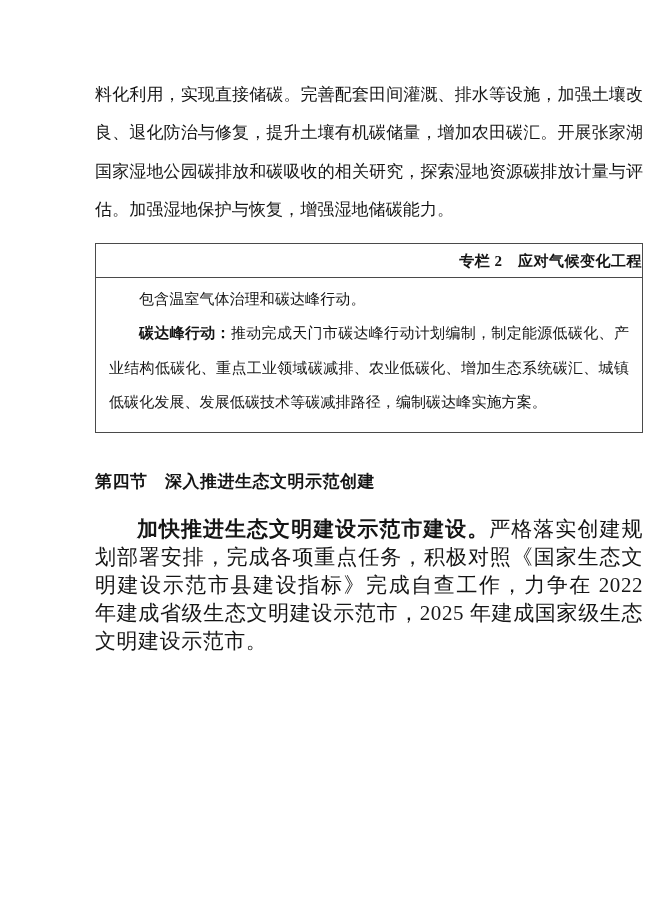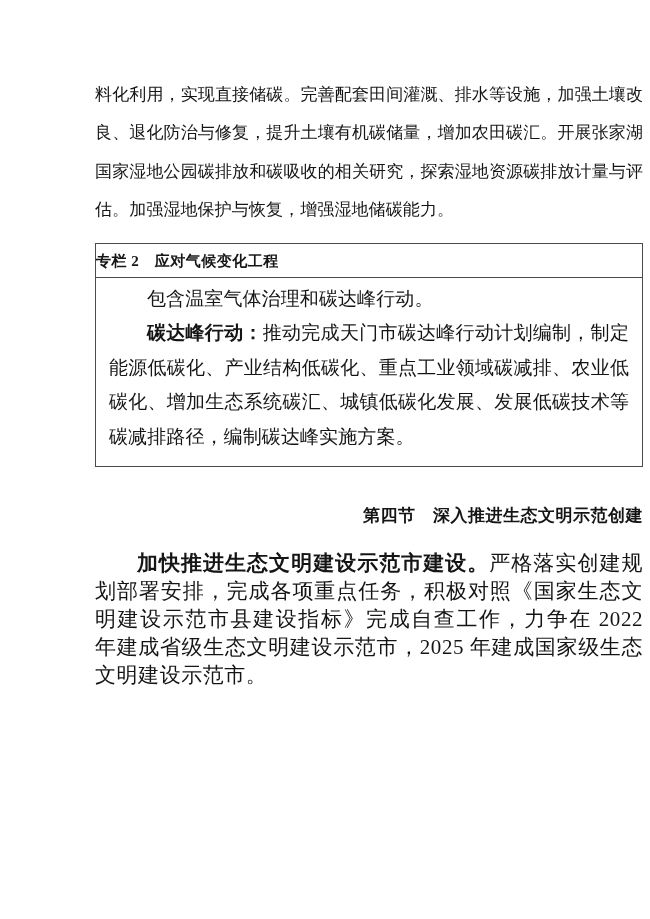--- a/index.html
+++ b/index.html
@@ -32,45 +32,45 @@
     text-align: justify;
     letter-spacing: 0.1px;
     margin: 0;
   }
   .callout-box {
     margin-top: 13px;
     border: 1px solid #4a4a4a;
   }
   .box-title {
     font-weight: bold;
-    text-align: left;
+    text-align: right;
     font-size: 15px;
     padding: 8px 0 6px 0;
     border-bottom: 1px solid #4a4a4a;
     letter-spacing: 0.5px;
   }
   .box-body {
     padding: 4px 13px 12px 13px;
   }
   .box-p {
-    font-size: 19px;
+    font-size: 15px;
     line-height: 34.5px;
     text-align: justify;
     letter-spacing: 0.1px;
     margin: 0;
   }
   .indent-2em {
     text-indent: 2em;
   }
   .bold {
     font-weight: bold;
   }
   .section-heading {
     margin-top: 37px;
-    text-align: right;
+    text-align: left;
     font-weight: bold;
     font-size: 17px;
     letter-spacing: 0.5px;
   }
   .p2 {
     margin-top: 22px;
     font-size: 21px;
     line-height: 28px;
     text-align: justify;
     text-indent: 2em;

